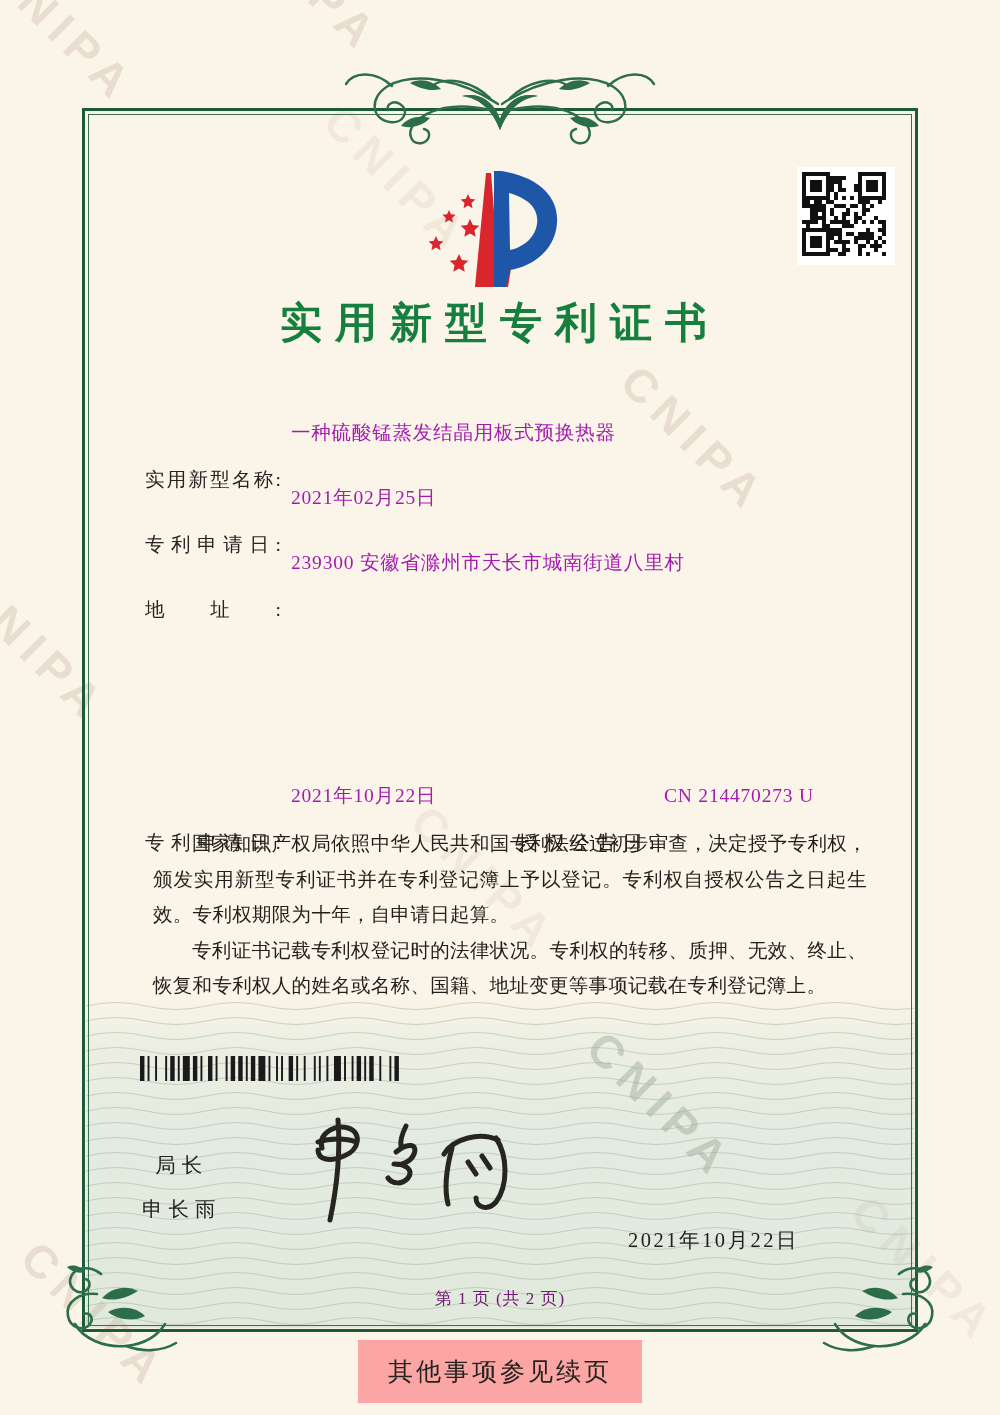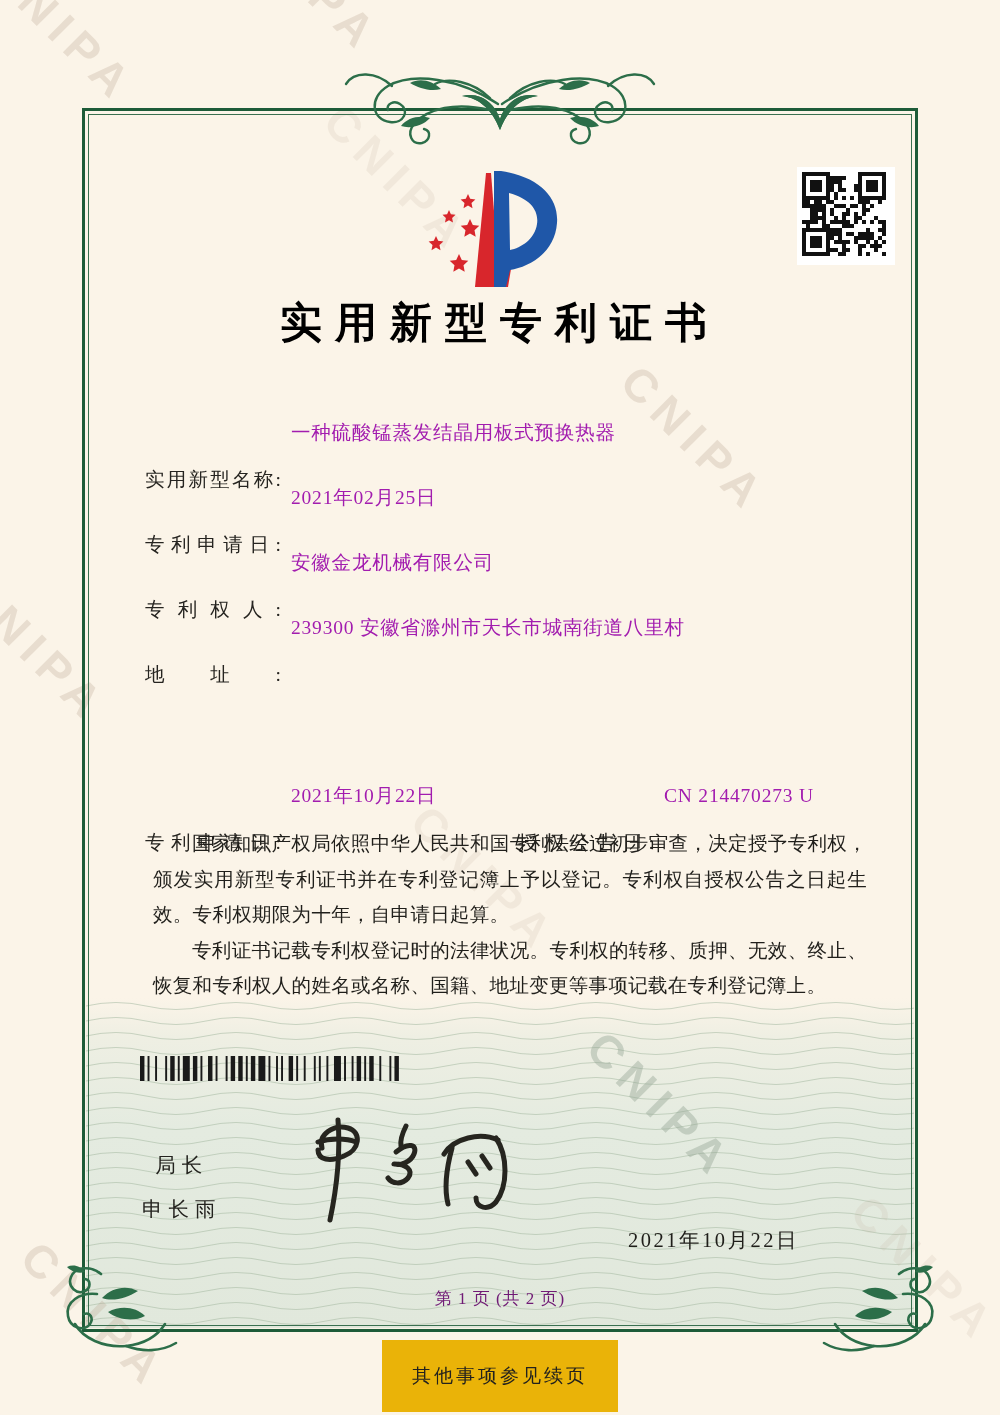--- a/index.html
+++ b/index.html
@@ -38,21 +38,21 @@
   .orn-top{left:335px; top:58px; width:330px; height:94px;}
   .orn-bl{left:55px; top:1262px; width:132px; height:96px;}
   .orn-br{left:813px; top:1262px; width:132px; height:96px; transform:scaleX(-1);}
   
   .cert-no{position:absolute; left:123px; top:166px; font-size:20px; letter-spacing:3px; color:#2b2925;}
   .emblem{position:absolute; left:415px; top:163px; width:172px; height:132px;}
   .qr{position:absolute; left:797px; top:167px; width:98px; height:98px; background:#fff; }
   .qr svg{position:absolute; left:5px; top:5px;}
   .title{
     position:absolute; left:82px; top:295px; width:836px; text-align:center;
-    font-size:42px; font-weight:bold; letter-spacing:13px; color:#000000;
+    font-size:42px; font-weight:bold; letter-spacing:13px; color:#15803d;
   }
   
   .fields{position:absolute; left:145px; top:419px; width:715px;}
   .field-row{height:65px; font-size:19.5px; line-height:28px; white-space:nowrap;}
   .flabel{
     display:inline-block; width:136px; vertical-align:top;
     text-align:justify; text-align-last:justify; color:#262420;margin-top:47px;
   }
   .fvalue{margin-left:10px; letter-spacing:0.8px; color:#a21caf;}
   .grant-row{position:absolute; left:145px; top:782px; width:715px; font-size:19.5px; line-height:28px; white-space:nowrap;}
@@ -64,21 +64,21 @@
     text-indent:2em; color:#201f1b; letter-spacing:0.3px;
   }
   
   .barcode{position:absolute; left:140px; top:1056px; width:262px; height:25px;}
   .director{position:absolute; left:142px; top:1143px; font-size:20.5px; letter-spacing:6px; color:#23221e; line-height:44px;text-align:center;}
   .sig{position:absolute; left:268px; top:1112px; width:272px; height:118px;}
   .issue-date{position:absolute; left:628px; top:1226px; font-size:20.5px; letter-spacing:2.5px; color:#1f1e1a;}
   .page-no{position:absolute; left:82px; top:1287px; width:836px; text-align:center; font-size:17px; letter-spacing:1px; color:#701a75;}
   .foot-note{
     position:absolute; left:500px; top:1340px; transform:translateX(-50%);
-    background:#eab308; padding:23px 30px; font-size:19px; letter-spacing:3px; color:#23221e;
+    background:#fca5a5; padding:15px 30px; font-size:25px; letter-spacing:3px; color:#23221e;
   }
 </style>
 </head>
 <body>
 
 <div class="page">
 
   <div class="band">
     <svg id="band-waves" width="828" height="330">
         <path d="M0 8 q30 -7 60 0 t60 0 t60 0 t60 0 t60 0 t60 0 t60 0 t60 0 t60 0 t60 0 t60 0 t60 0 t60 0 t60 0 t60 0" fill="none" stroke="#a4b8a1" stroke-opacity="0.55" stroke-width="1"></path>
@@ -325,23 +325,20 @@
   <div class="title">实用新型专利证书</div>
 
   <div class="fields">
     <div class="field-row">
       <span class="flabel">实用新型名称:</span><span class="fvalue">一种硫酸锰蒸发结晶用板式预换热器</span>
     </div>
     <div class="field-row">
       <span class="flabel">专利申请日:</span><span class="fvalue">2021年02月25日</span>
     </div>
     <div class="field-row">
-      <span class="flabel">专利权人:</span><span class="fvalue">安徽金龙机械有限公司</span>
-    </div>
-    <div class="field-row">
       <span class="flabel">地址:</span><span class="fvalue">239300 安徽省滁州市天长市城南街道八里村</span>
     </div>
   </div>
 
   <div class="grant-row">
     <span class="flabel">专利申请日:</span><span class="fvalue">2021年10月22日</span>
     <span class="grant-right">
       <span class="flabel">授权公告日:</span><span class="fvalue">CN 214470273 U</span>
     </span>
   </div>

